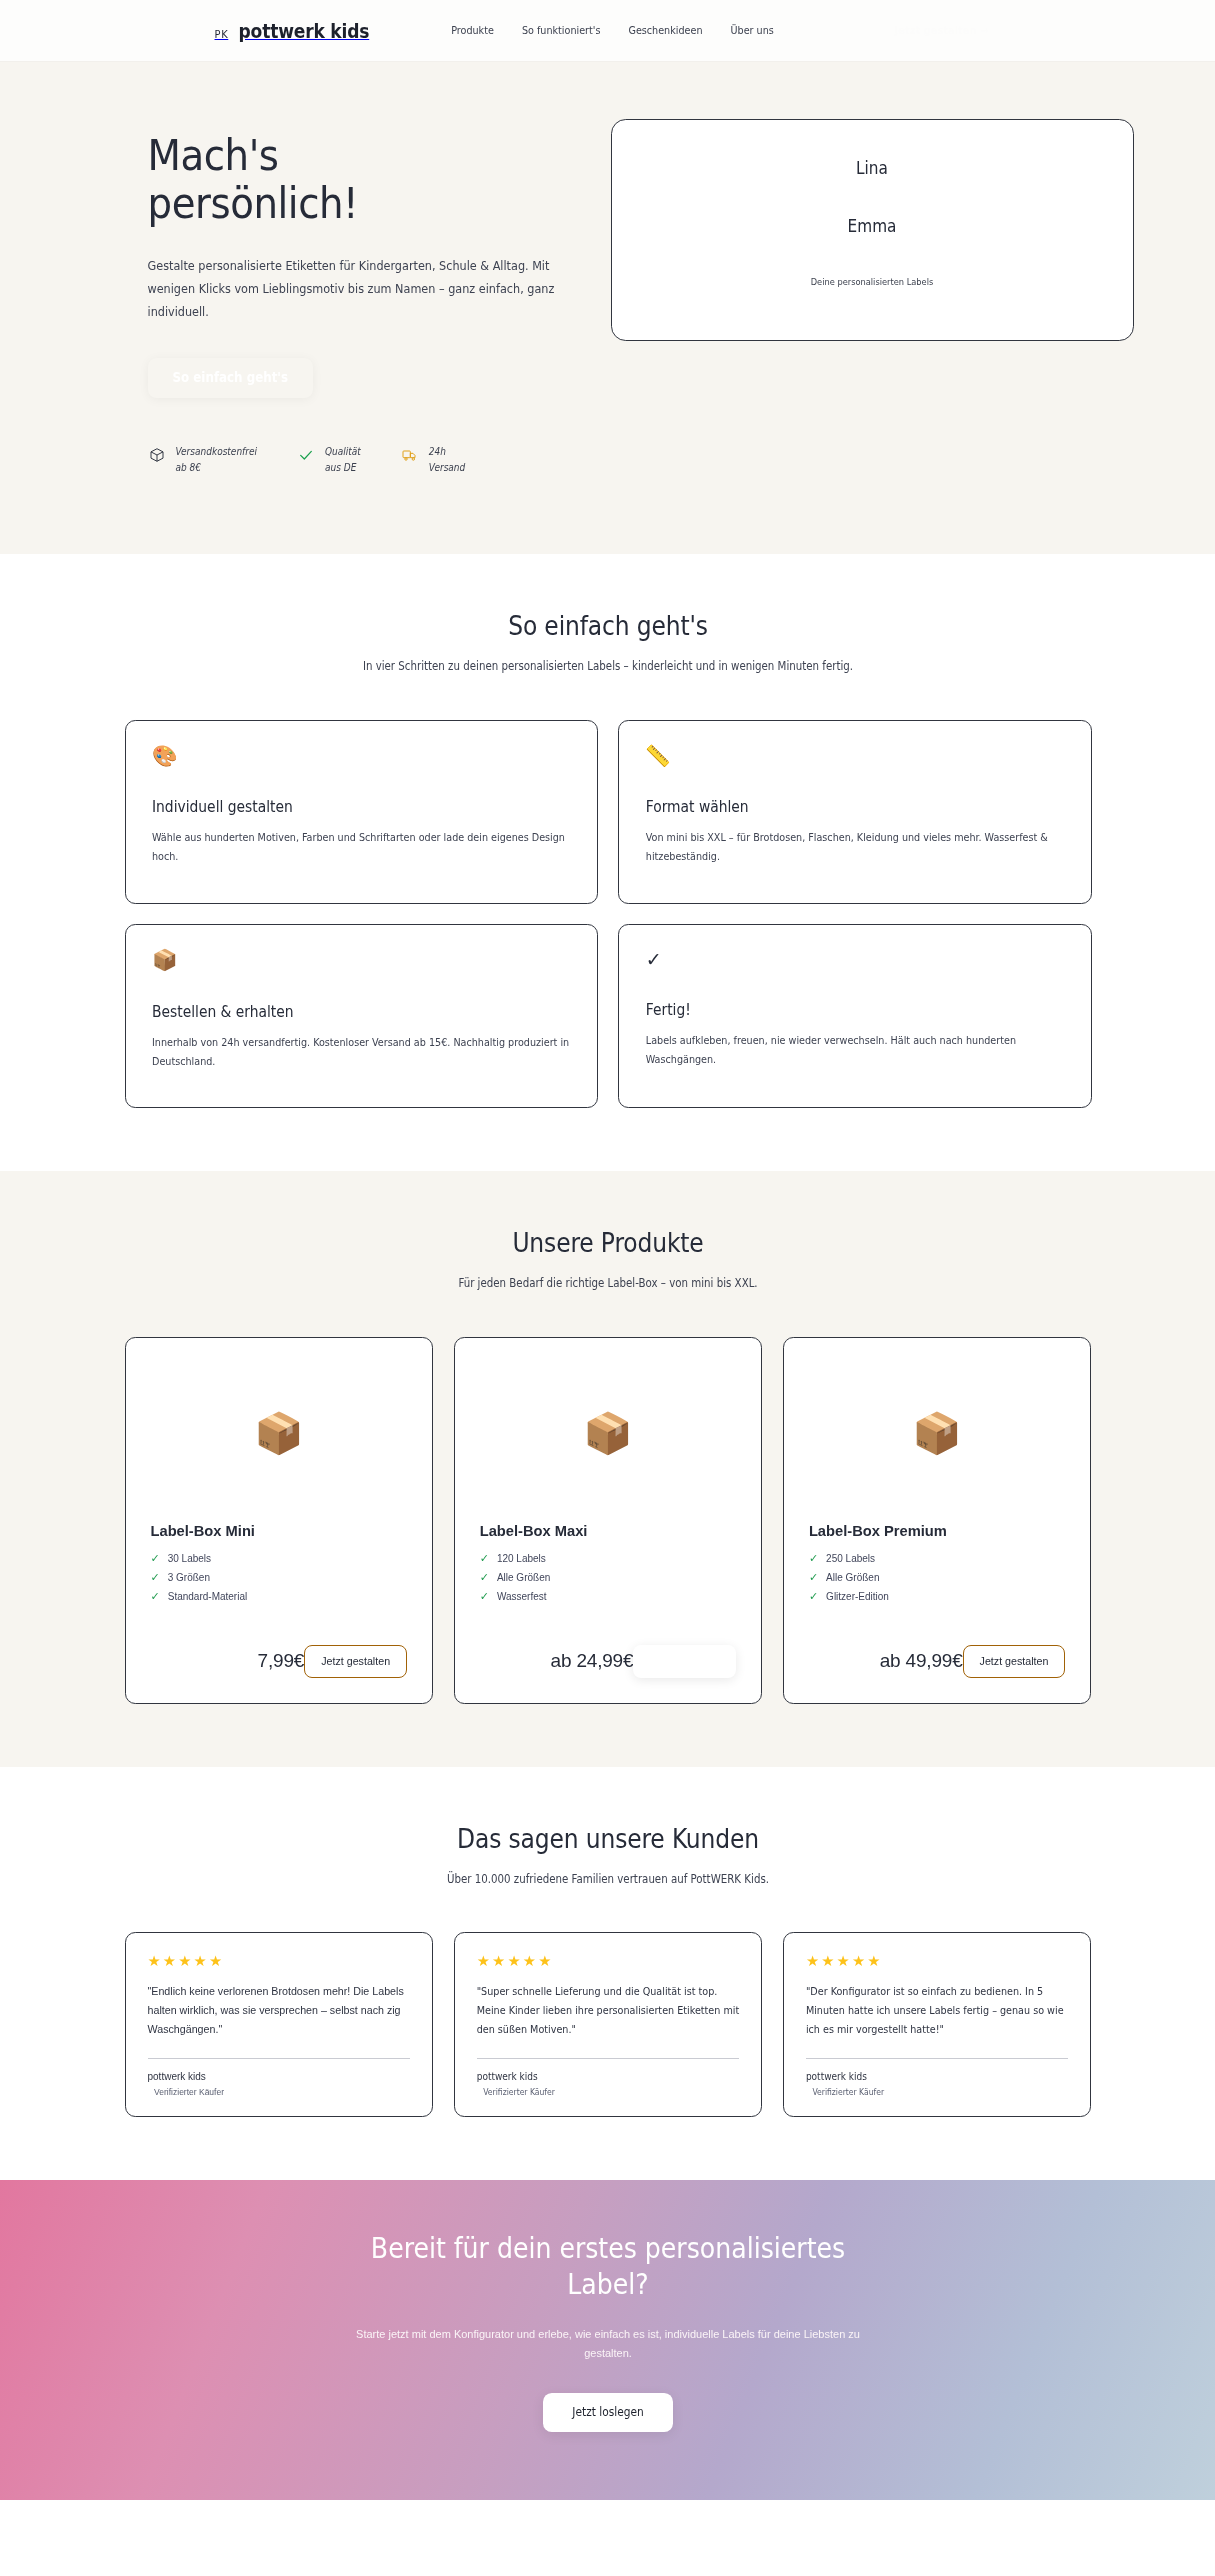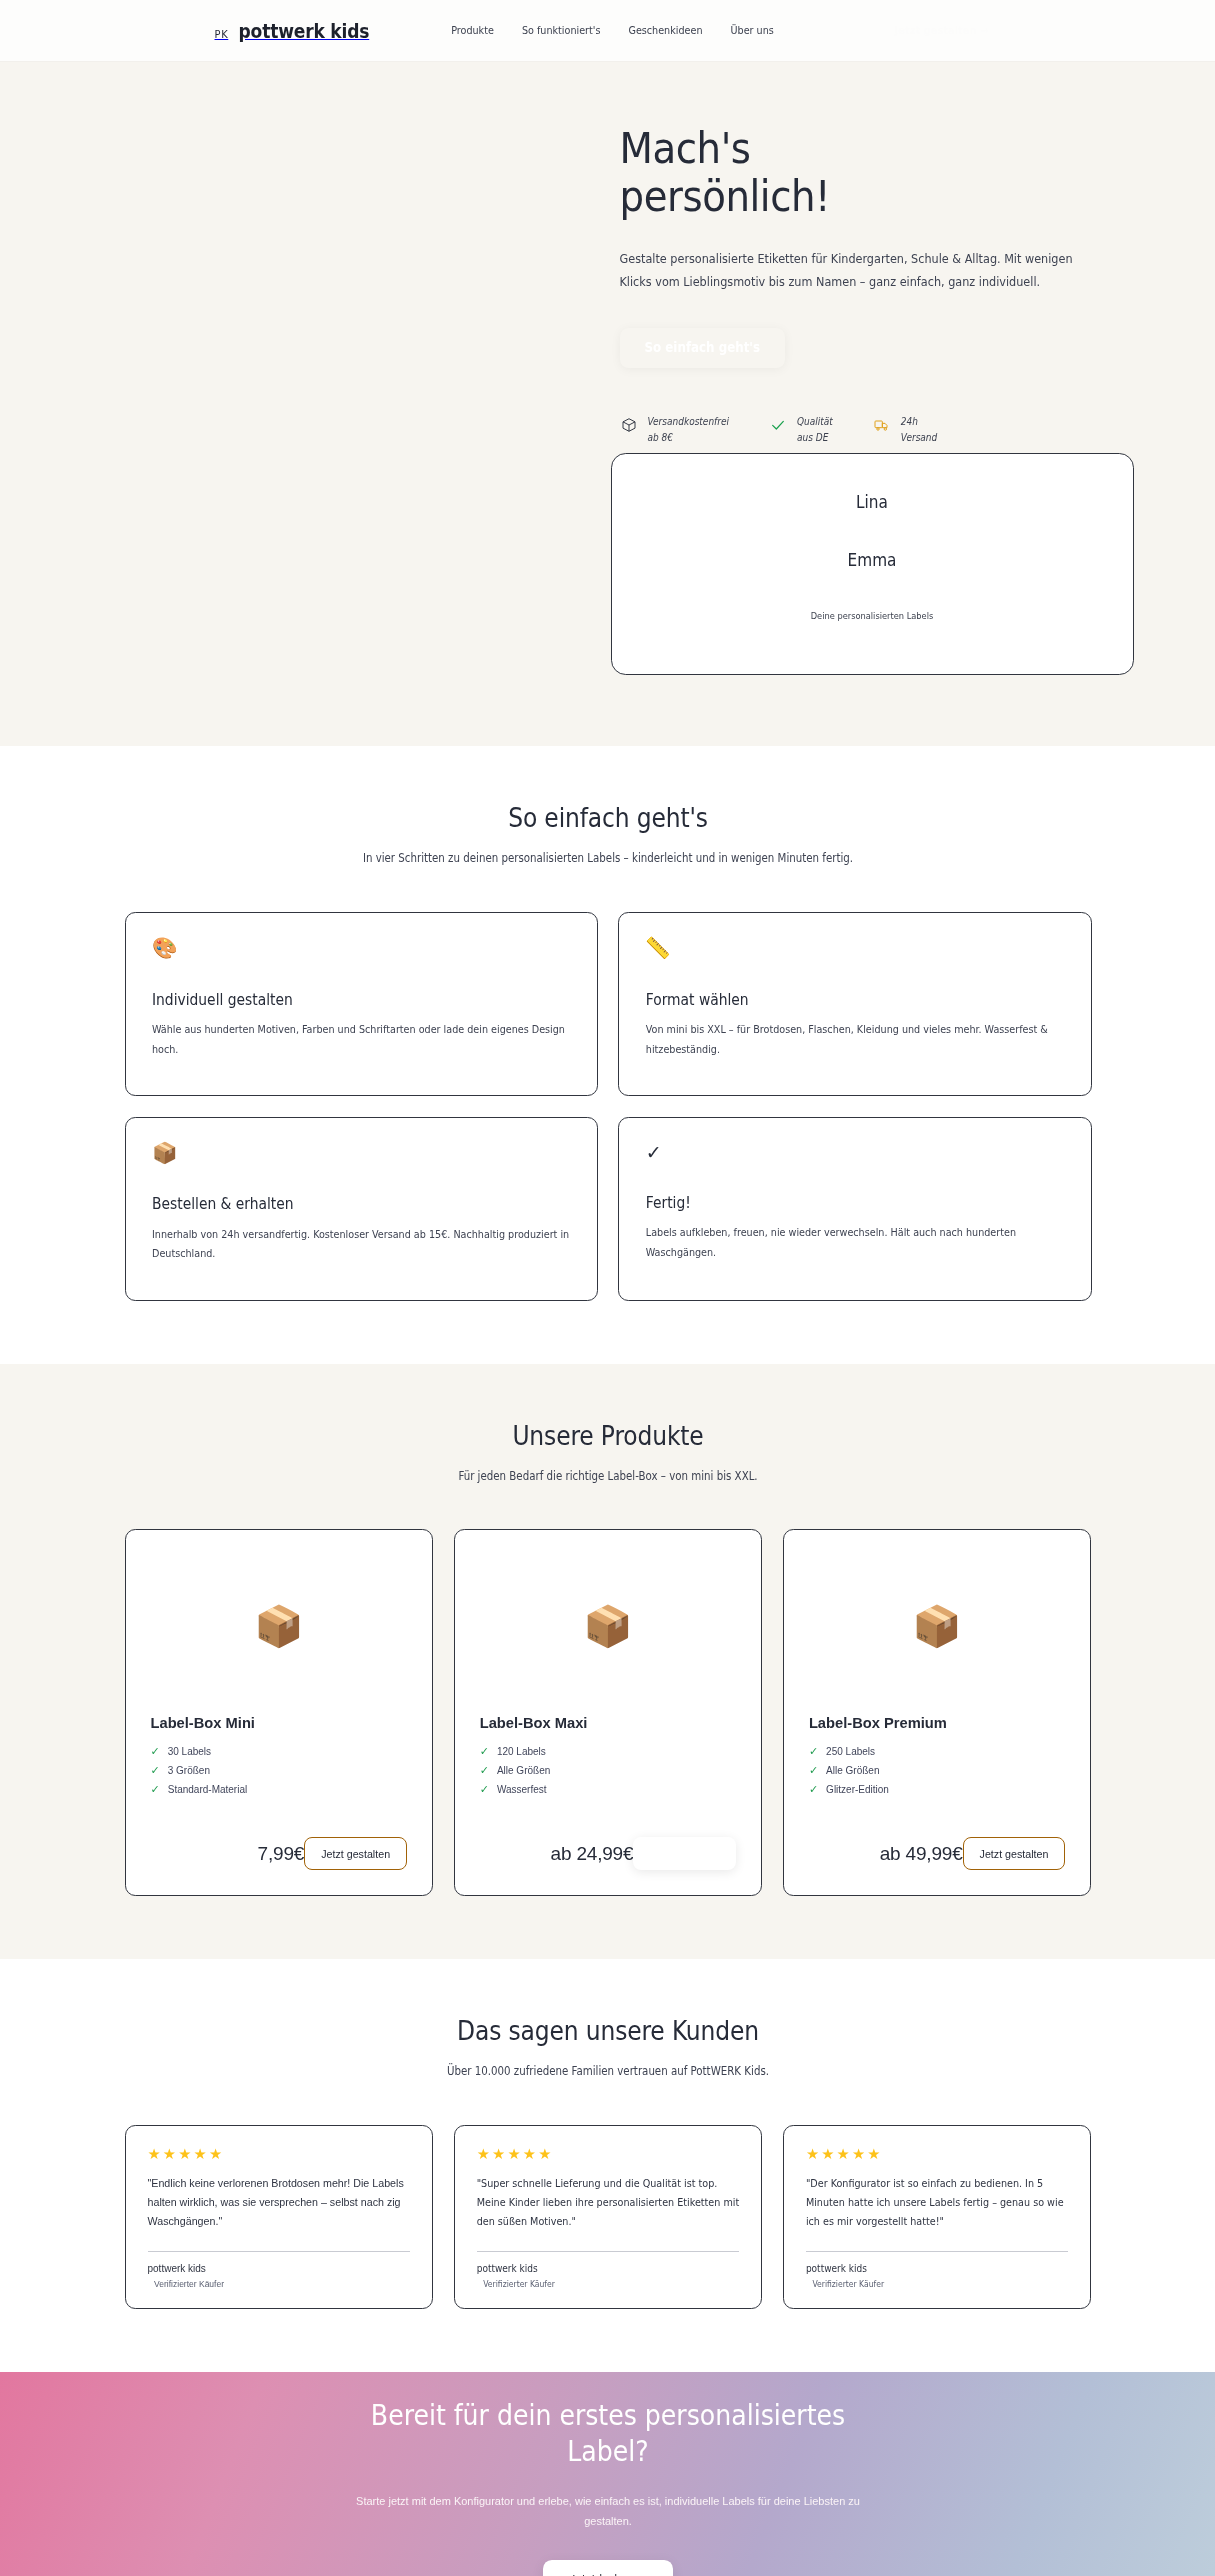--- a/index.html
+++ b/index.html
@@ -43,21 +43,21 @@
   .header-cta {
     margin-left: auto; margin-right: 132px;
     font-family: "DejaVu Sans Condensed", "Liberation Sans Narrow", "Liberation Sans", sans-serif;
     font-size: 11px; font-weight: 700; color: #fcfcfb;
     background: transparent; border: none; padding: 7.3px 13.2px;
     border-radius: 5.9px; cursor: pointer; white-space: nowrap;
   }
 
   
   .hero { background: #f7f5f0; padding: 43px 0 71px; }
-  .hero-inner { width: 1051px; margin: 0 auto; display: flex; align-items: flex-end; padding-left: 65px; flex-direction: column; }
+  .hero-inner { width: 1051px; margin: 7px auto; display: flex; align-items: flex-start; padding-left: 65px; }
   .hero-left { width: 514px; padding-top: 19px; }
   .hero-title {
     font-family: "DejaVu Sans Condensed", "Liberation Sans Narrow", "Liberation Sans", sans-serif;
     font-size: 43px; line-height: 1.12; font-weight: 400; letter-spacing: -.01em;
     margin: 0 0 28px; color: #262b38;
   }
   .hero-sub {
     font-family: "DejaVu Sans Condensed", "Liberation Sans Narrow", "Liberation Sans", sans-serif;
     font-size: 12.5px; line-height: 1.82; color: #3d4251; margin: 0 0 34px; max-width: 485px;
   }
@@ -182,21 +182,21 @@
   .test-card.first .test-author { font-family: "Liberation Sans", sans-serif; }
   .test-role {
     font-family: "DejaVu Sans Condensed", "Liberation Sans Narrow", "Liberation Sans", sans-serif;
     font-size: 8.5px; color: #5b6072; padding-left: 6.6px;
   }
   .test-card.first .test-role { font-family: "Liberation Sans", sans-serif; }
 
   
   .cta {
     background: linear-gradient(112deg, #e2779f 0%, #dd8fb2 20%, #c79ec0 44%, #b4a8cc 62%, #b3bfd6 82%, #bfd0dc 100%);
-    padding: 26px 0 68px; text-align: center;
+    padding: 51px 0 68px; text-align: center;
   }
   .cta-title {
     font-family: "DejaVu Sans Condensed", "Liberation Sans Narrow", "Liberation Sans", sans-serif;
     font-size: 28px; font-weight: 400; color: #ffffff; line-height: 1.28;
     margin: 0 auto 22px; max-width: 559px;
   }
   .cta-sub {
     font-family: "Liberation Sans", sans-serif;
     font-size: 11px; line-height: 1.78; color: #fbf4f7;
     margin: 0 auto 29px; max-width: 544px;

